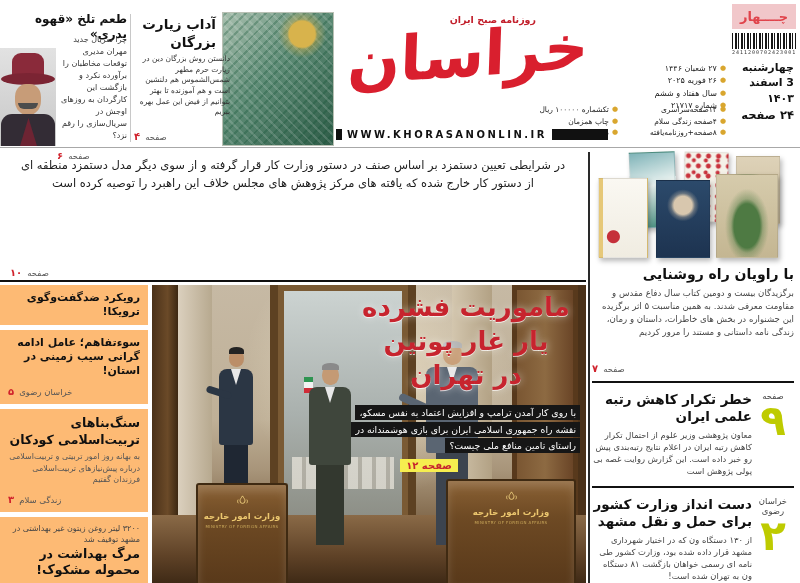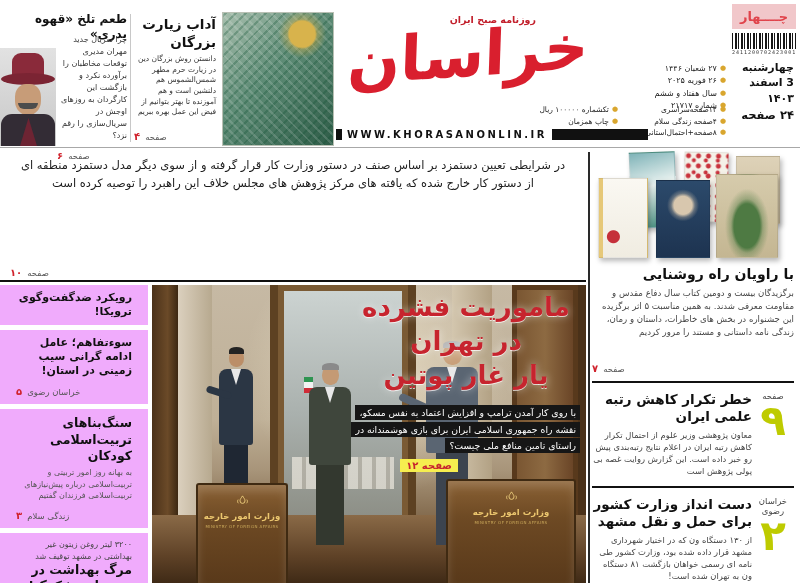--- a/index.html
+++ b/index.html
@@ -25,21 +25,21 @@
   .date-list { right:74px; top:63px; width:106px; }
   .pages-label { position:absolute; right:6px; top:108px; font-size:11.5px; font-weight:bold; }
   .pages-list { right:74px; top:104px; width:104px; font-size:7.5px; }
   .price-list { right:182px; top:104px; width:98px; font-size:7.5px; }
 
   .logo-block { position:absolute; left:336px; top:2px; width:264px; height:123px; }
   .tagline { position:absolute; right:64px; top:12px; font-size:9.5px; color:#c21e2a; font-weight:bold; }
   .logo-text { position:absolute; left:0; right:0; top:22px; text-align:center;
     font-size:62px; font-weight:bold; color:#d91f2e; line-height:1;
     transform:rotate(-4deg) skewX(-6deg); }
-  .site-bar { position:absolute; left:336px; top:127px; width:312px; height:15px;
+  .site-bar { position:absolute; left:336px; top:127px; width:272px; height:15px;
     display:flex; align-items:center; direction:ltr; }
   .site-bar .cap { width:6px; height:11px; background:#111; }
   .site-bar .url { font-size:10px; font-weight:bold; letter-spacing:2.5px; color:#111;
     padding:0 5px; white-space:nowrap; }
   .site-bar .fill { flex:1; height:11px; background:#111; }
 
   
   .art-coffee { position:absolute; left:0; top:12px; width:127px; height:134px; }
   .art-coffee .t { text-align:right; font-weight:bold; font-size:12px; line-height:1.25; }
   .art-coffee .bodycol { position:absolute; right:0; top:22px; width:70px; }
@@ -64,21 +64,21 @@
   .art-ziyarat { position:absolute; left:134px; top:12px; width:200px; height:134px; }
   .ziyarat-img { position:absolute; right:0; top:0; width:112px; height:134px;
     background:
       radial-gradient(circle at 72% 16%, #d8b34c 0 13px, rgba(216,179,76,.4) 15px, transparent 24px),
       repeating-linear-gradient(45deg, rgba(255,255,255,.14) 0 2px, transparent 2px 7px),
       repeating-linear-gradient(-45deg, rgba(15,80,50,.28) 0 2px, transparent 2px 7px),
       linear-gradient(135deg,#a8bfae 0%, #5d8b75 45%, #2e5c47 100%);
     border:1px solid #b9c0b4; }
   .art-ziyarat .t { position:absolute; left:0; right:118px; top:4px; text-align:right;
     font-weight:bold; font-size:13.5px; line-height:1.3; }
-  .art-ziyarat .bd { position:absolute; left:0; right:118px; top:42px; font-size:7.5px;
+  .art-ziyarat .bd { position:absolute; left:0; right:104px; top:42px; font-size:7.5px;
     color:#333; line-height:1.42; text-align:right; }
   .art-ziyarat .ref, .art-coffee .ref { margin-top:2px; text-align:left; }
   .art-ziyarat .ref { position:absolute; left:0; bottom:2px; }
 
   .ref-label { font-size:8.5px; color:#555; }
   .ref-num { font-size:10px; color:#d0222c; font-weight:bold; }
 
   .rule-header { position:absolute; top:147px; left:0; width:800px; height:1px; background:#a8a8a8; }
 
   
@@ -86,21 +86,21 @@
   .lead-headline { text-align:center; font-size:43px; font-weight:bold; color:#0d0d0d;
     line-height:1.12; letter-spacing:-1px; }
   .lead-sub { width:556px; margin:5px auto 0; font-size:11.5px; line-height:1.6;
     color:#1c1c1c; text-align:center; }
   .lead-ref { position:absolute; left:10px; top:110px; }
   .rule-lead { position:absolute; top:280px; left:0; width:586px; height:2px; background:#101010; }
 
   
   .mini-col { position:absolute; left:0; top:285px; width:148px; display:flex;
     flex-direction:column; gap:5px; }
-  .mini { background:#f0abfc; padding:6px 16px 5px; text-align:right; }
+  .mini { background:#fdba74; padding:6px 8px 5px; text-align:right; }
   .mini .t { font-weight:bold; font-size:11px; line-height:1.3; color:#101010; }
   .mini .t2 { font-weight:bold; font-size:12.5px; line-height:1.3; color:#101010; }
   .mini .bd { font-size:8px; color:#555; line-height:1.45; margin-top:3px; }
   .mini .kick { font-size:8px; color:#444; line-height:1.45; }
   .mini .ref { margin-top:2px; text-align:left; }
 
   
   .photo { position:absolute; left:152px; top:285px; width:434px; height:298px; overflow:hidden;
     background:
       radial-gradient(ellipse at 52% 28%, rgba(255,246,222,.55), transparent 42%),
@@ -245,21 +245,21 @@
     <div class="row">
         <span class="b">●</span>
         <span>۱۲صفحه‌سراسری</span>
       </div>
     <div class="row">
         <span class="b">●</span>
         <span>۴صفحه زندگی سلام</span>
       </div>
     <div class="row">
         <span class="b">●</span>
-        <span>۸صفحه+احتمال‌استانی</span>
+        <span>۸صفحه+روزنامه‌یافته</span>
       </div>
   </div>
   <div class="blist price-list">
     <div class="row">
         <span class="b">●</span>
         <span>تکشماره ۱۰۰۰۰۰ ریال</span>
       </div>
     <div class="row">
         <span class="b">●</span>
         <span>چاپ همزمان</span>
@@ -389,22 +389,22 @@
     <div class="podium pr">
       <svg class="emblem" width="15" height="15" viewBox="0 0 24 24">
           <path fill="none" stroke="#e8c878" stroke-width="1.6" d="M12 3c-2 3.5-4 5-4 8a4 4 0 0 0 8 0c0-3-2-4.5-4-8zM5 9c-1.2 1.8-1.2 4.5.6 5.8M19 9c1.2 1.8 1.2 4.5-.6 5.8"></path>
         </svg>
       <div class="fa">وزارت امور خارجه</div>
       <div class="en">MINISTRY OF FOREIGN AFFAIRS</div>
     </div>
 
     <div class="photo-headline">
       <div>ماموریت فشرده</div>
+      <div>یار غار پوتین</div>
       <div>در تهران</div>
-      <div>یار غار پوتین</div>
     </div>
     <div class="photo-sub"><span>با روی کار آمدن ترامپ و افزایش اعتماد به نفس مسکو، نقشه راه جمهوری اسلامی ایران برای بازی هوشمندانه در راستای تامین منافع ملی چیست؟</span></div>
     <div class="photo-page">صفحه ۱۲</div>
   </div>
 
   <div class="v-divider"></div>
   <div class="sidebar">
 
     <div class="books">
       <div class="book bk-teal"></div>

